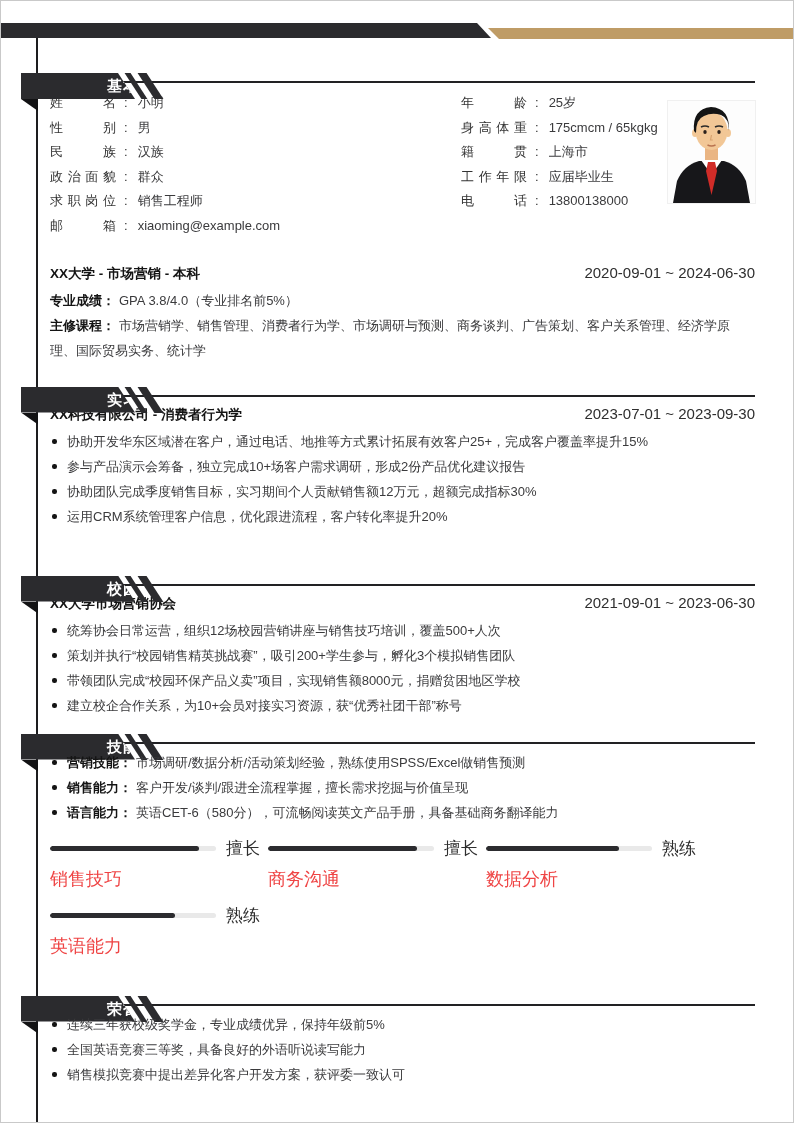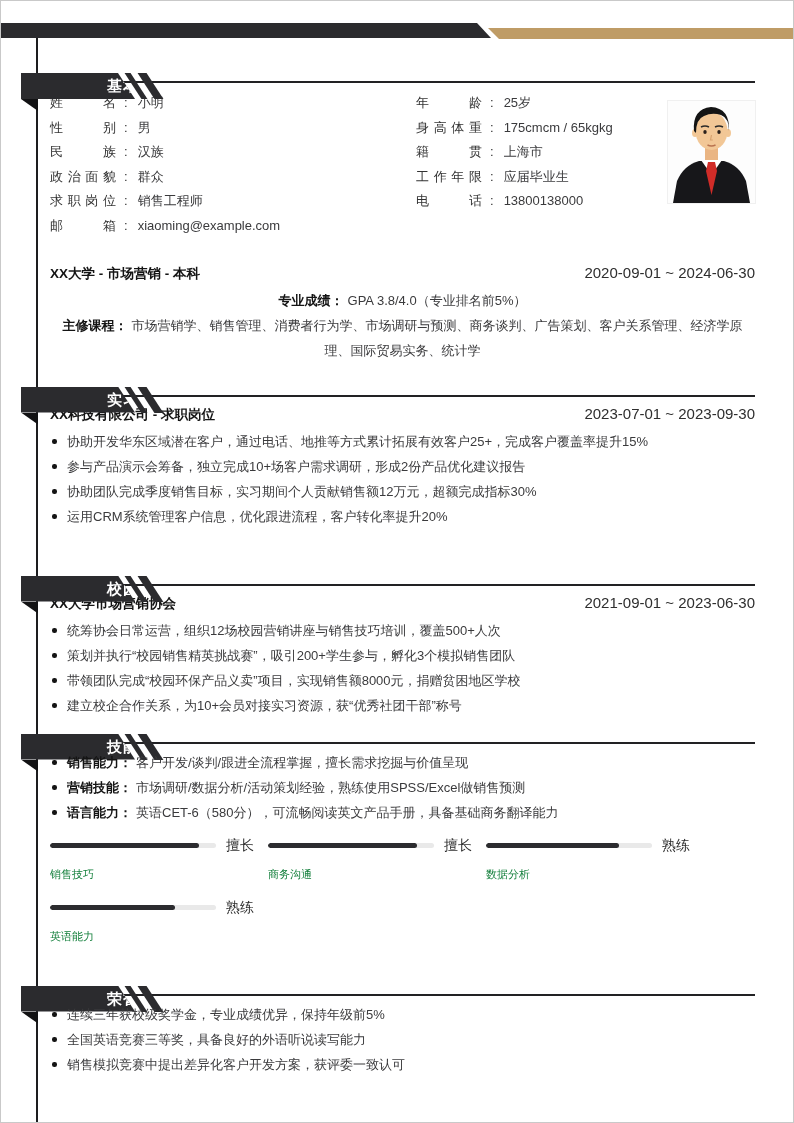--- a/index.html
+++ b/index.html
@@ -26,56 +26,56 @@
             line-height:26px; padding-left:20px; }
   .stripe { position:absolute; top:0; height:26px; background:#2b2b2e; transform:skewX(33deg); }
   .s1 { left:112px; width:6px; } .s2 { left:125px; width:9px; }
   .fold { position:absolute; left:0; top:26px; width:17px; height:12px; background:#121214;
           clip-path:polygon(0 0, 100% 0, 100% 100%); }
 
   .sec-body { padding:8px 38px 0 49px; font-size:13px; }
 
   
   #sec-basic { margin-top:56px; }
-  .basic-grid { display:flex; }
+  .basic-grid { display:flex;gap:45px; }
   .bg-left { width:366px; } .bg-right { flex:1; }
   .f-row { display:flex; line-height:24.6px; }
   .f-label { display:inline-block; width:66px; text-align:justify; text-align-last:justify; color:#333; }
   .f-colon { margin:0 10px 0 8px; color:#333; }
   .avatar { position:absolute; top:99px; right:37px; width:89px; height:104px; background:#fdfdfd;
             border:1px solid #f0f0f0; overflow:hidden; }
 
   
   .row-head { display:flex; justify-content:space-between; align-items:baseline;
               line-height:22px; margin-bottom:3px; }
   .row-head b { font-size:13.5px; color:#141414; }
   .date { font-size:15px; color:#2e2e2e; }
-  .text-row { line-height:25px;text-align:center; }
+  .text-row { line-height:25px; }
   .text-row b, .bullet b { color:#141414; margin-right:4px; }
   .bullet { position:relative; padding-left:17px; line-height:25px; }
   .bullet::before { content:""; position:absolute; left:2px; top:10.5px; width:4.5px; height:4.5px;
                     border-radius:50%; background:#141414; }
 
   
   #sec-edu    { margin-top:17px; }
   #sec-intern { margin-top:8px; }
   #sec-campus { margin-top:31px; }
   #sec-skills { }
   #sec-honors { margin-top:25px; }
   .sec-body.tight { padding-top:6px; }
 
   
   .bars { display:flex; margin-top:12px; }
   .bars.row2 { margin-top:16px; }
   .bar-item { width:218px; }
   .bar-line { display:flex; align-items:center; }
   .bar-track { width:166px; height:5px; background:#e9e9e9; border-radius:3px; overflow:hidden; }
   .bar-fill { height:5px; background:#2c2c2f; border-radius:3px; }
-  .bar-level { margin-left:10px; font-size:14px; color:#2e2e2e; white-space:nowrap; }
-  .bar-name { margin-top:10px; font-size:11px; line-height:18px; color:#15803d; }
+  .bar-level { margin-left:10px; font-size:17px; color:#2e2e2e; white-space:nowrap; }
+  .bar-name { margin-top:10px; font-size:18px; line-height:18px; color:#ef4444; }
 </style>
 </head>
 <body>
 
 <div class="page">
   <div class="bar-dark"></div>
   <div class="bar-gold"></div>
   <div class="v-line"></div>
 
   <section id="sec-basic">
@@ -185,21 +185,21 @@
     <div class="sec-head">
       <div class="ribbon-wrap">
         <div class="ribbon"><span>实习经历</span></div>
         <div class="stripe s1"></div>
         <div class="stripe s2"></div>
         <div class="fold"></div>
       </div>
     </div>
     <div class="sec-body tight">
       <div class="row-head">
-        <b>XX科技有限公司 - 求职岗位</b>
+        <b>XX科技有限公司 - 消费者行为学</b>
         <span class="date">2023-07-01 ~ 2023-09-30</span>
       </div>
       <div class="bullet">协助开发华东区域潜在客户，通过电话、地推等方式累计拓展有效客户25+，完成客户覆盖率提升15%</div>
       <div class="bullet">参与产品演示会筹备，独立完成10+场客户需求调研，形成2份产品优化建议报告</div>
       <div class="bullet">协助团队完成季度销售目标，实习期间个人贡献销售额12万元，超额完成指标30%</div>
       <div class="bullet">运用CRM系统管理客户信息，优化跟进流程，客户转化率提升20%</div>
     </div>
   </section>
 
   <section id="sec-campus">
@@ -226,22 +226,22 @@
   <section id="sec-skills">
     <div class="sec-head">
       <div class="ribbon-wrap">
         <div class="ribbon"><span>技能特长</span></div>
         <div class="stripe s1"></div>
         <div class="stripe s2"></div>
         <div class="fold"></div>
       </div>
     </div>
     <div class="sec-body tight">
+      <div class="bullet"><b>营销技能：</b><span>市场调研/数据分析/活动策划经验，熟练使用SPSS/Excel做销售预测</span></div>
       <div class="bullet"><b>销售能力：</b><span>客户开发/谈判/跟进全流程掌握，擅长需求挖掘与价值呈现</span></div>
-      <div class="bullet"><b>营销技能：</b><span>市场调研/数据分析/活动策划经验，熟练使用SPSS/Excel做销售预测</span></div>
       <div class="bullet"><b>语言能力：</b><span>英语CET-6（580分），可流畅阅读英文产品手册，具备基础商务翻译能力</span></div>
 
       <div class="bars">
         <div class="bar-item">
           <div class="bar-line">
             <div class="bar-track">
                 <div class="bar-fill" style="width: 90%;"></div>
               </div>
             <span class="bar-level">擅长</span>
           </div>

